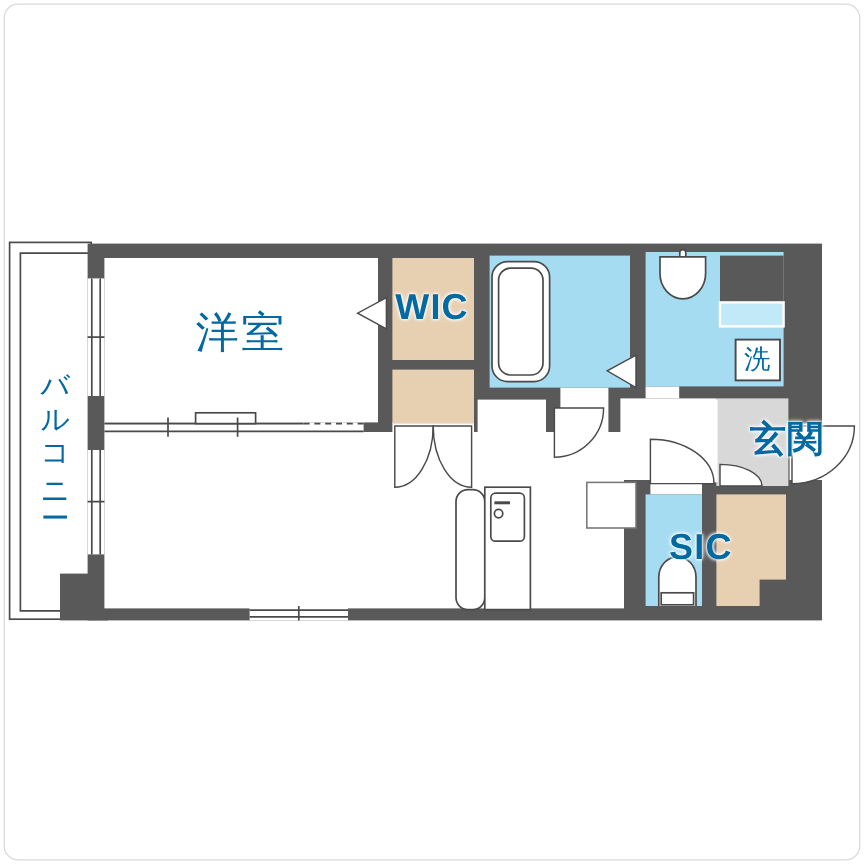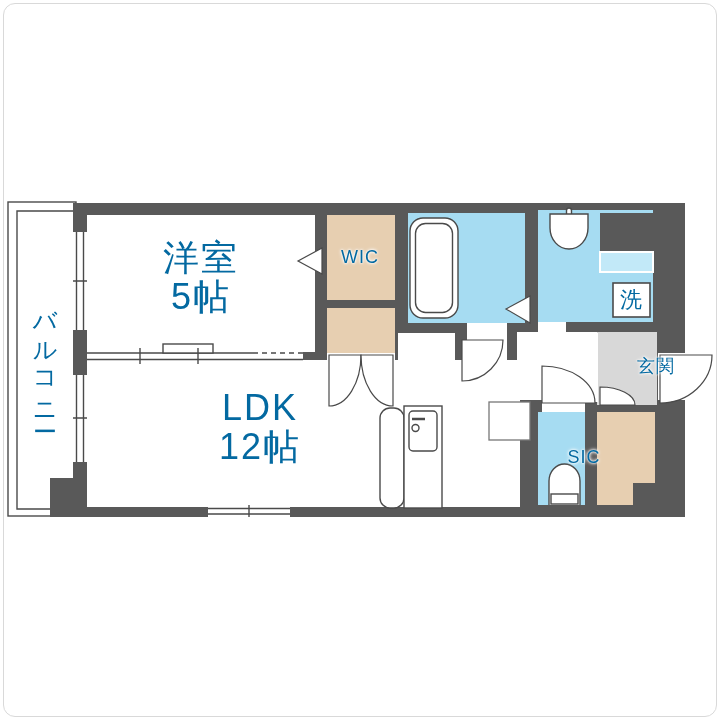--- a/index.html
+++ b/index.html
@@ -11,21 +11,21 @@
   .wet{fill:var(--wet,#a6dcf2);}
   .storage{fill:var(--storage,#e7cfb1);}
   .genkan{fill:var(--genkanFloor,#d8d8d8);}
   .white{fill:#ffffff;}
   .ln{fill:none;stroke:#4a4a4a;stroke-width:1.4;}
   .fixture{fill:#ffffff;stroke:#4a4a4a;stroke-width:1.4;}
   .doorfill{fill:#ffffff;stroke:#4a4a4a;stroke-width:1.2;}
   .label{position:absolute;transform:translate(-50%,-50%);color:#0369a1;text-align:center;
          white-space:nowrap;text-shadow:0 0 2px #fff,0 0 3px #fff,0 0 4px #fff;}
   .big{font-size:36px;line-height:1.08;letter-spacing:2px;}
-  .mid{font-size:18px;letter-spacing:1px;}
+  .mid{font-size:30px;letter-spacing:1px;font-weight:bold;}
   .small{font-size:22px;}
   .vertical{writing-mode:vertical-rl;text-orientation:upright;font-size:24px;letter-spacing:4px;}
 </style>
 </head>
 <body>
 
 <div class="stage">
   <div class="frame"></div>
 
   <svg width="720" height="720" viewBox="0 0 720 720">
@@ -122,28 +122,23 @@
       </g>
       <rect x="489" y="402" width="41" height="38" style="fill:#ffffff;stroke:#777777;stroke-width:1.3"></rect>
       <rect x="613" y="283" width="37" height="34" style="fill:#ffffff;stroke:#4a4a4a;stroke-width:1.6"></rect>
     </g>
   </svg>
 
   <div class="label vertical" style="left:45px;top:358px;">バルコニー</div>
 
   <div class="label big" style="left:201px;top:278px;">
     <div>洋室</div>
-    <div>5帖</div>
   </div>
 
   <div class="label mid" style="left:360px;top:257px;">WIC</div>
 
-  <div class="label big" style="left:260px;top:428px;">
-    <div>LDK</div>
-    <div>12帖</div>
-  </div>
 
   <div class="label small" style="left:631px;top:300px;">洗</div>
 
   <div class="label mid" style="left:656px;top:366px;">玄関</div>
 
   <div class="label mid" style="left:584px;top:457px;">SIC</div>
 </div>
 
 </body></html>

